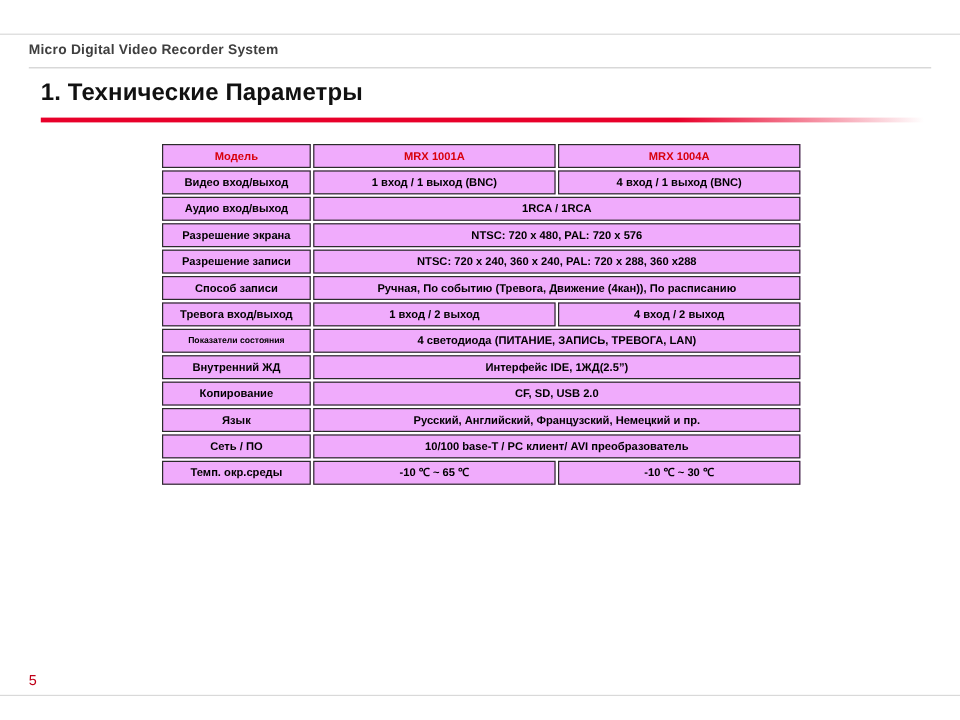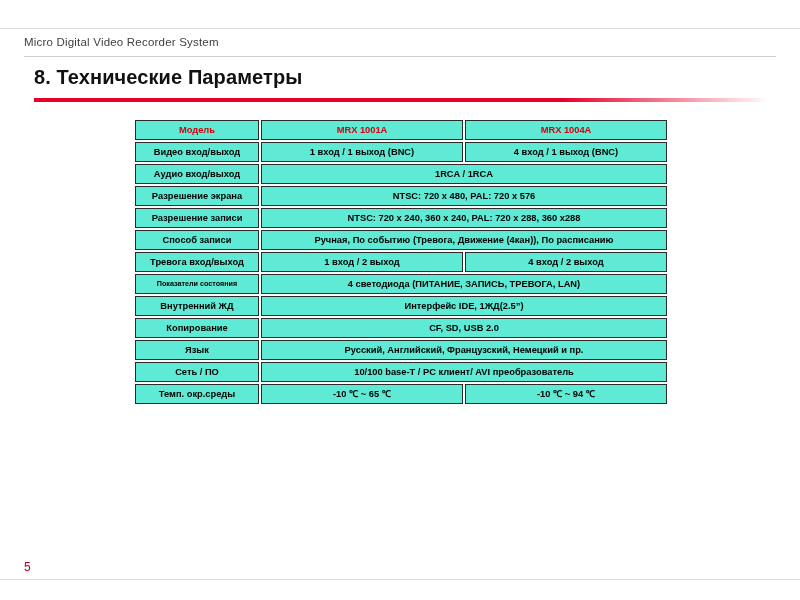--- a/index.html
+++ b/index.html
@@ -27,21 +27,21 @@
     right: 0;
     top: 28px;
     height: 1px;
     background: #d9d9d9;
   }
   .header-text {
     position: absolute;
     left: 24px;
     top: 36px;
     font-size: 11.5px;
-    font-weight: normal;
+    font-weight: bold;
     color: #3f3f3f;
     letter-spacing: 0.2px;
   }
   .header-rule {
     position: absolute;
     left: 24px;
     right: 24px;
     top: 56px;
     height: 1px;
     background: #cfcfcf;
@@ -91,21 +91,21 @@
   }
   table.spec td {
     border: 1px solid #2b2b2b;
     font-size: 9.3px;
     font-weight: bold;
     text-align: center;
     vertical-align: middle;
     height: 20px;
     padding: 2px 2px;
     box-sizing: border-box;
-    background: #5eead4;
+    background: #f0abfc;
     line-height: 1.15;
   }
   td.label {
     width: 124px;
     font-size: 9.3px;
   }
   td.label.small {
     font-size: 7.2px;
     margin-top: 32px;
   }
@@ -122,21 +122,21 @@
 <body>
 
 <div class="slide">
 
   <div class="top-rule"></div>
 
   <div class="header-text">Micro Digital Video Recorder System</div>
 
   <div class="header-rule"></div>
 
-  <div class="title">8. Технические Параметры</div>
+  <div class="title">1. Технические Параметры</div>
 
   <div class="title-bar"></div>
 
   <table class="spec">
     <tbody>
       <tr>
         <td class="label header-cell">Модель</td>
         <td class="header-cell">MRX 1001A</td>
         <td class="header-cell">MRX 1004A</td>
       </tr>
@@ -195,21 +195,21 @@
       </tr>
 
       <tr>
         <td class="label">Сеть / ПО</td>
         <td class="value" colspan="2">10/100 base-T / PC клиент/ AVI преобразователь</td>
       </tr>
 
       <tr>
         <td class="label">Темп. окр.среды</td>
         <td class="value">-10 ℃ ~ 65 ℃</td>
-        <td class="value">-10 ℃ ~ 94 ℃</td>
+        <td class="value">-10 ℃ ~ 30 ℃</td>
       </tr>
 
 
 
     </tbody>
   </table>
 
   <div class="bottom-rule"></div>
   <div class="page-number">5</div>
 

